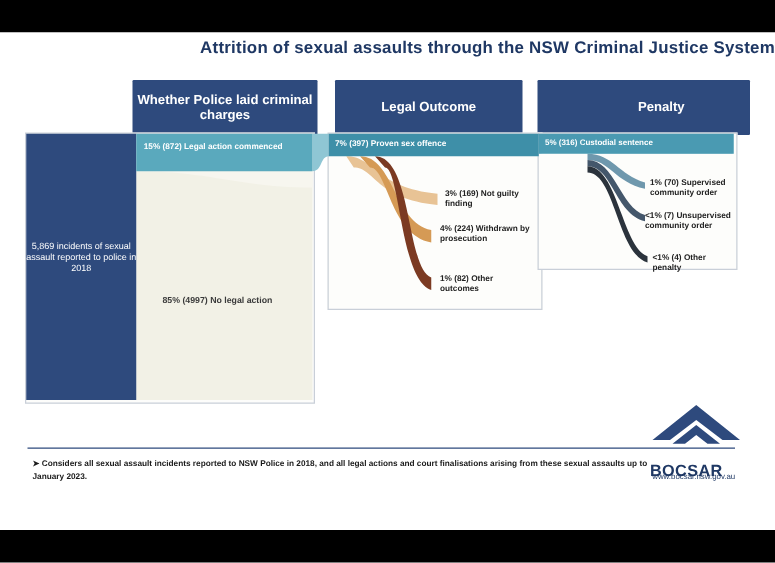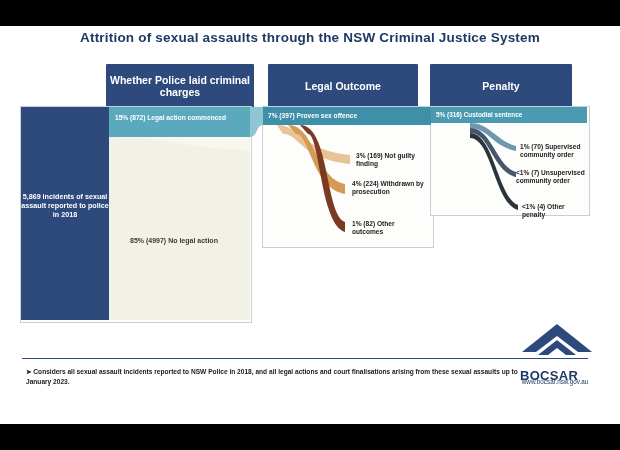--- a/index.html
+++ b/index.html
@@ -10,44 +10,44 @@
   }
   .slide{
     position:absolute;left:0;top:0;width:620px;height:450px;
     background:#ffffff;
   }
   .blackbar-top{position:absolute;left:0;top:0;width:620px;height:26px;background:#000;}
   .blackbar-bottom{position:absolute;left:0;top:424px;width:620px;height:26px;background:#000;}
   .canvas{position:absolute;left:0;top:26px;width:620px;height:398px;background:#fff;}
 
   .title{
-    position:absolute;left:0;top:30px;width:620px;text-align:center;
+    position:absolute;left:0;top:30px;width:620px;text-align:right;
     font-size:13.5px;font-weight:bold;color:#1f3864;letter-spacing:.2px;
   }
 
   .hdr{
     position:absolute;height:44px;background:#2e4a7d;color:#fff;
     display:flex;align-items:center;justify-content:center;text-align:center;
     font-size:10.5px;font-weight:bold;line-height:12px;border-radius:1px;
   }
   .hdr1{left:106px;top:64px;width:148px;}
   .hdr2{left:268px;top:64px;width:150px;}
-  .hdr3{left:430px;top:64px;width:142px;}
+  .hdr3{left:430px;top:64px;width:142px;padding-left:28px;}
 
   .panel{position:absolute;border:1px solid #c9cfd8;background:#fdfdfb;}
   .p1{left:20px;top:106px;width:230px;height:215px;}
   .p2{left:262px;top:106px;width:170px;height:140px;}
   .p3{left:430px;top:106px;width:158px;height:108px;}
 
   .navy-block{
     position:absolute;left:21px;top:107px;width:88px;height:213px;background:#2e4a7d;
   }
   .navy-label{
     position:absolute;left:21px;top:192px;width:88px;text-align:center;
-    color:#fff;font-size:7.2px;font-weight:bold;line-height:9px;
+    color:#fff;font-size:7.2px;font-weight:normal;line-height:9px;
   }
 
   .teal1{position:absolute;left:109px;top:107px;width:141px;height:30px;background:#5aa9bd;}
   .teal1 span{position:absolute;left:6px;top:7px;color:#fff;font-size:6.6px;font-weight:bold;line-height:8px;}
 
   .noaction-label{
     position:absolute;left:130px;top:237px;font-size:7px;color:#3a3a3a;font-weight:bold;
   }
 
   .teal2{position:absolute;left:263px;top:107px;width:168px;height:18px;background:#3e8fa8;}

